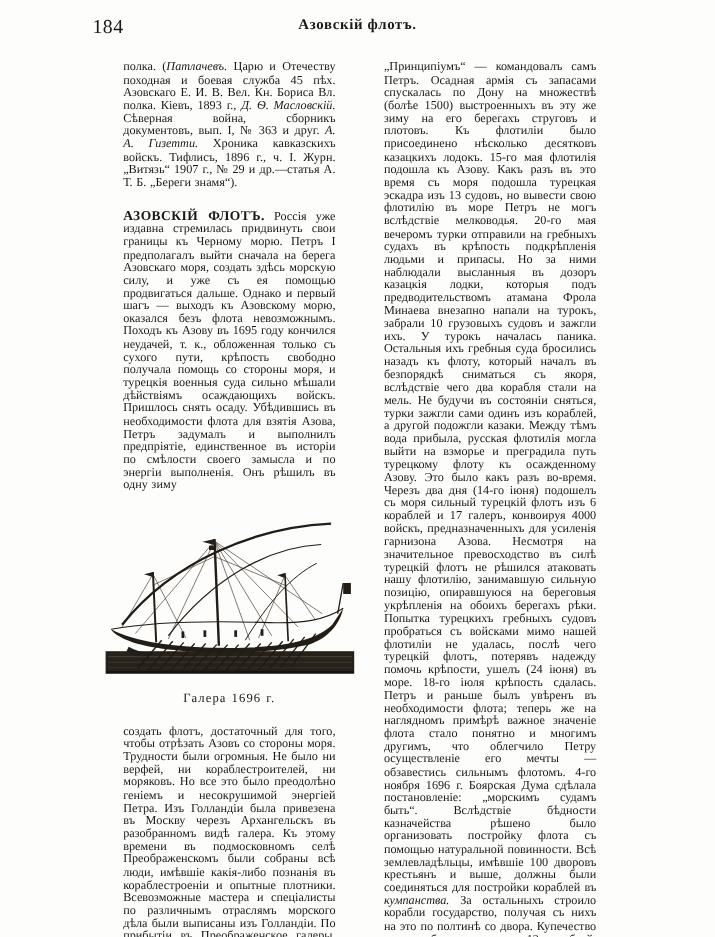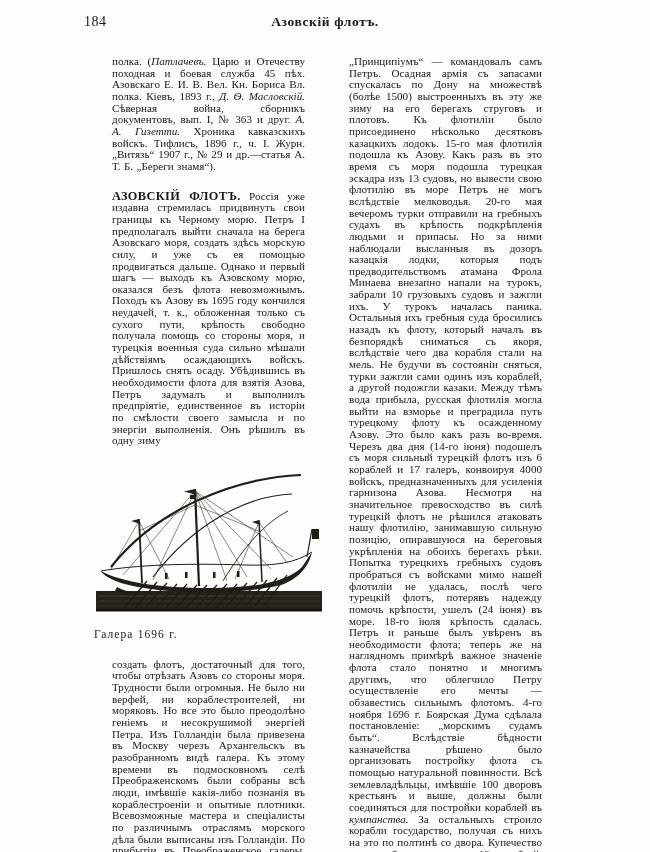--- a/index.html
+++ b/index.html
@@ -5,40 +5,40 @@
   html,body{margin:0;padding:0;}
   body{
     width:650px;height:852px;position:relative;overflow:hidden;
     background:#fdfdfb;
     font-family:"Liberation Serif","DejaVu Serif",serif;
     color:#1b1815;
     -webkit-font-smoothing:antialiased;
   }
   .page{position:absolute;inset:0;}
   .header{position:absolute;top:14px;left:0;width:650px;height:20px;}
-  .page-number{position:absolute;left:84px;top:0;font-size:14px;letter-spacing:.5px;}
+  .page-number{position:absolute;left:84px;top:0;font-size:18px;letter-spacing:.5px;}
   .running-title{
     position:absolute;left:0;right:0;top:0;text-align:center;
     font-size:13.5px;font-weight:bold;letter-spacing:.6px;
   }
   .col{
     position:absolute;top:38px;width:229px;
     font-size:11.1px;line-height:11.65px;
     text-align:justify;text-justify:inter-word;
     word-spacing:.06em;
   }
   .col-left{left:94px;}
   .col-right{left:331px;}
   p{margin:18px;padding:0;}
   .it{font-style:italic;}
   .lead{font-weight:bold;font-size:12.3px;letter-spacing:.4px;}
   .figure{width:229px;margin:5px 0 7px 0;text-align:center;}
   .engraving{display:block;margin:0 auto;}
   .caption{
-    font-size:11.5px;margin-top:6px;letter-spacing:1px;text-align:left;
+    font-size:11.5px;margin-top:6px;letter-spacing:1px;text-align:center;
   }
 </style>
 </head>
 <body>
 
 <div class="page">
 
   <div class="header">
     <span class="page-number">184</span>
     <span class="running-title">Азовскій флотъ.</span>

